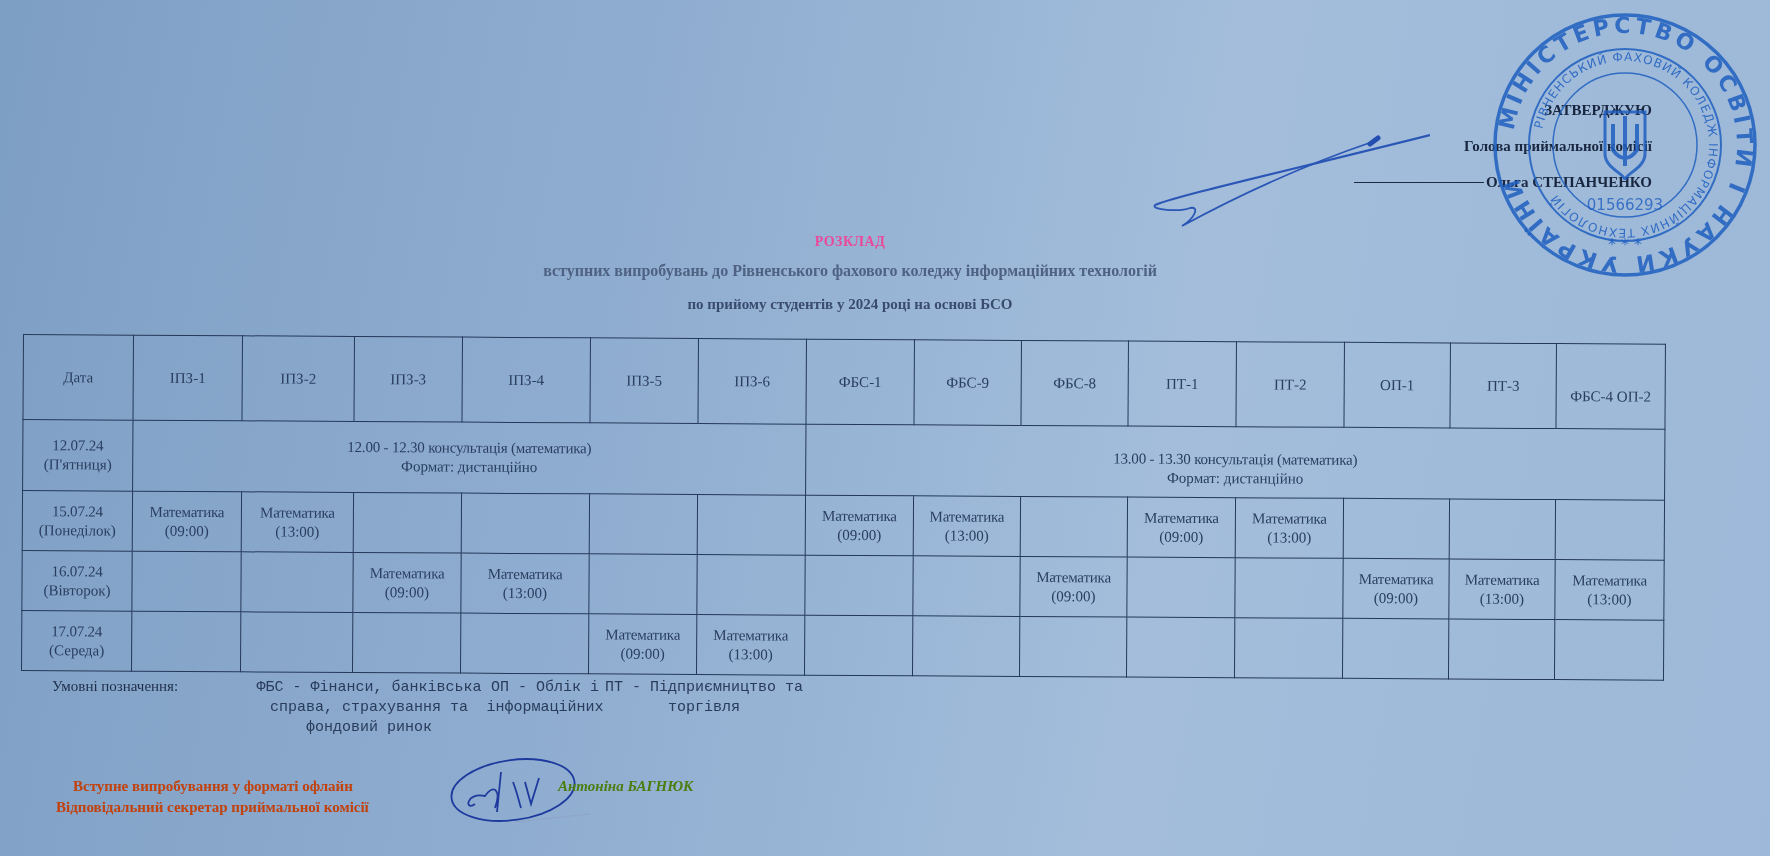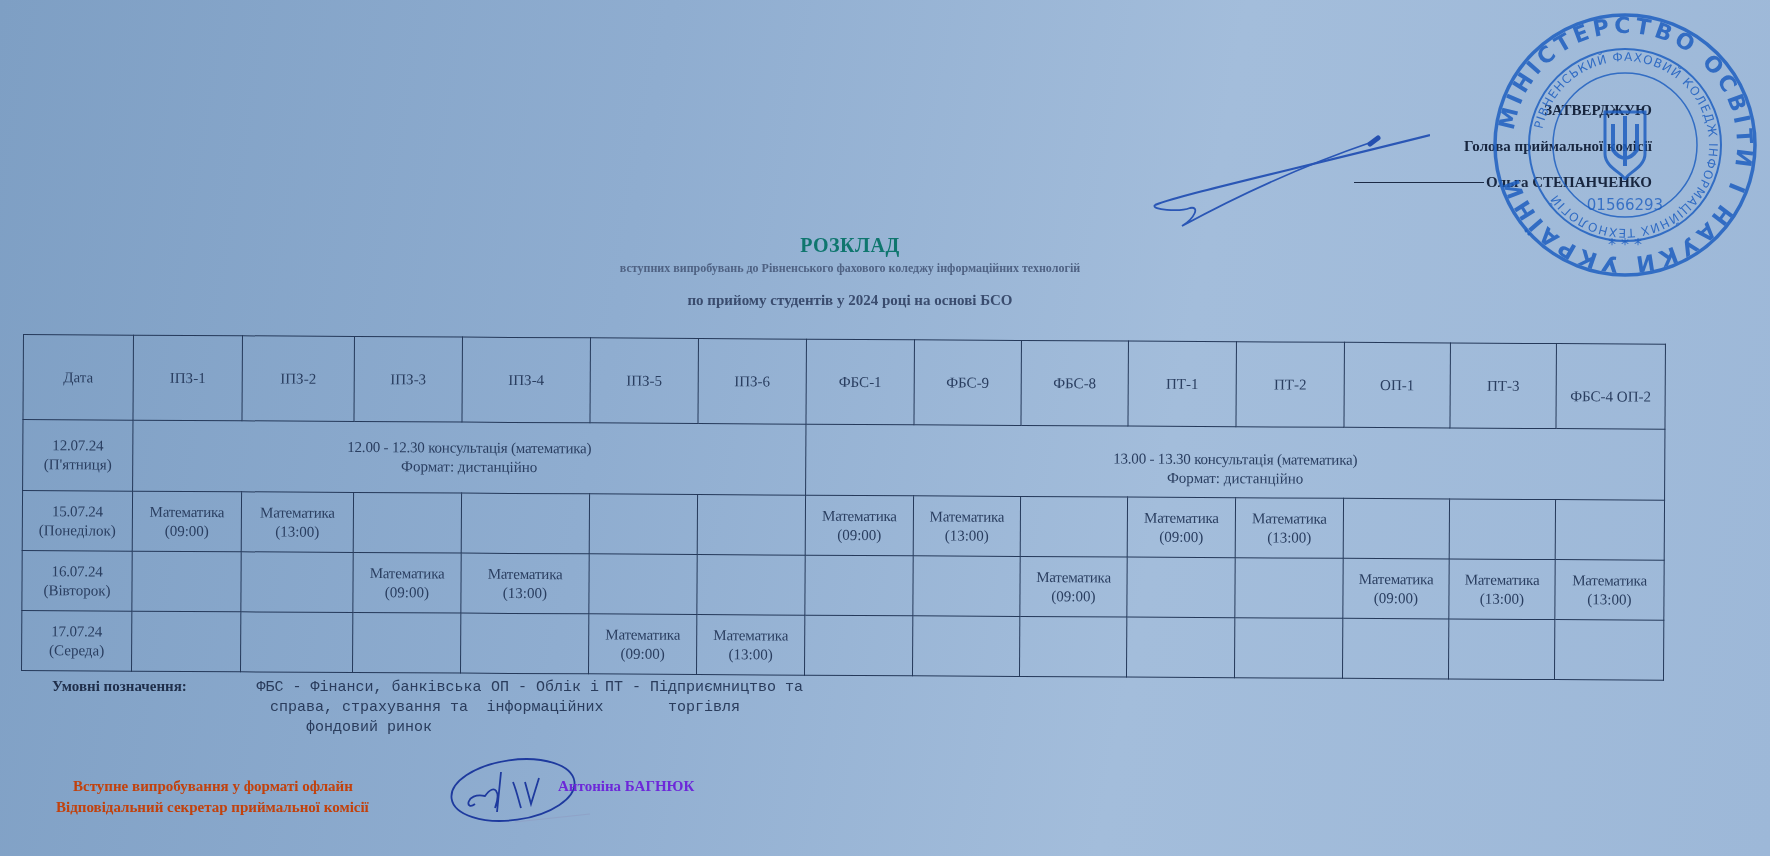--- a/index.html
+++ b/index.html
@@ -14,46 +14,46 @@
     
     .approve { right: 118px; top: 92px; text-align: right; font-weight: bold; font-size: 15px; color: #18263f; }
     .approve div { line-height: 36px; }
     .approve .name-line span.line { display: inline-block; width: 130px; border-bottom: 1.5px solid #1b2a45; margin-right: 2px; vertical-align: 4px; }
 
     .stamp { left: 1492px; top: 12px; width: 266px; height: 266px; }
     .sig1 { left: 1150px; top: 130px; width: 280px; height: 110px; }
 
     
     .title-block { left: 440px; top: 234px; width: 820px; text-align: center; color: #26344f; }
-    .title-block .t1 { font-size: 20px; font-weight: bold; letter-spacing: .5px; color: #0f766e; }
-    .title-block .t2 { font-size: 12px; font-weight: bold; color: #4f6283; margin-top: 4px; }
+    .title-block .t1 { font-size: 14px; font-weight: bold; letter-spacing: .5px; color: #ec4899; }
+    .title-block .t2 { font-size: 16px; font-weight: bold; color: #4f6283; margin-top: 12px; }
     .title-block .t3 { font-size: 15px; font-weight: bold; color: #3a4c6e; margin-top: 16px; }
 
     
     .tbl-wrap { left: 23px; top: 334px; width: 1642px; transform: rotate(0.34deg); transform-origin: left top; }
     table.sched { border-collapse: collapse; width: 100%; table-layout: fixed; font-size: 15px; color: #2a3e60; }
     table.sched td {
       border: 1.6px solid #25395a; text-align: center; vertical-align: middle; padding: 0 2px;
       line-height: 19px; overflow: hidden;
     }
     table.sched tr.hdr td { height: 64px; font-size: 15px; }
     table.sched tr.r0 td { height: 56px; }
     table.sched tr.rr td { height: 59px; }
     .cell-subj { display: block; letter-spacing: -.2px; }
     .cell-time { display: block; }
 
     
     .legend { left: 52px; top: 678px; font-size: 15px; color: #2a3c5c; }
-    .legend .lbl { position: absolute; left: 0; top: 0; font-weight: bold; white-space: nowrap; color: #1f2e4a; }
+    .legend .lbl { position: absolute; left: 0; top: 0; font-weight: normal; white-space: nowrap; color: #1f2e4a; }
     .legend .item { position: absolute; top: 0; text-align: center; line-height: 20px; font-family: Liberation Mono, monospace; }
 
     
     .footer { left: 56px; top: 776px; font-size: 15px; font-weight: bold; color: #c2410c; line-height: 21px; }
     .footer .l1 { padding-left: 17px; }
-    .footer-name { left: 558px; top: 778px; font-size: 15px; font-weight: bold; color: #6d28d9; }
+    .footer-name { left: 558px; top: 778px; font-size: 15px; font-weight: bold; color: #4d7c0f; font-style: italic; }
     .sig2 { left: 425px; top: 752px; width: 180px; height: 80px; }
   </style>
 </head>
 <body>
 
 <div class="abs approve">
   <div>ЗАТВЕРДЖУЮ</div>
   <div>Голова приймальної комісії</div>
   <div class="name-line"><span class="line"></span><span>Ольга СТЕПАНЧЕНКО</span></div>
 </div>

